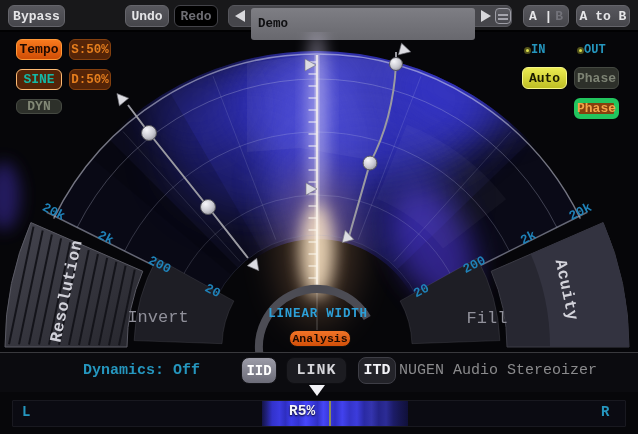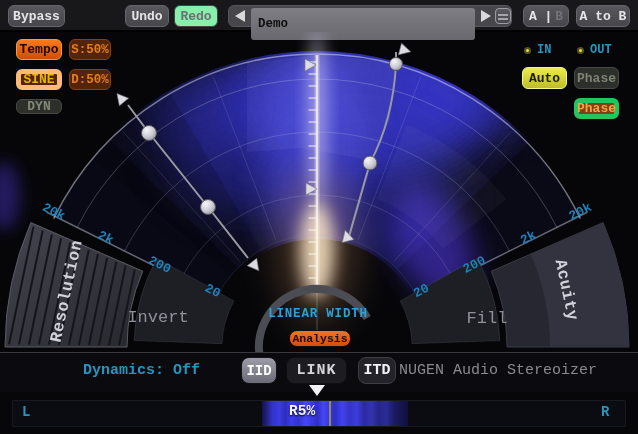--- a/index.html
+++ b/index.html
@@ -7,21 +7,21 @@
        font-family:Liberation Mono, monospace;-webkit-font-smoothing:antialiased;}
   #app *{box-sizing:border-box;}
 
   
   #topbar{position:absolute;left:0;top:0;width:638px;height:32px;background:#18181a;border-bottom:2px solid #010102;}
   .tbtn{position:absolute;top:5px;height:22px;display:flex;align-items:center;justify-content:center;
         background:linear-gradient(#57575d,#46464b);border:1px solid #65656b;border-radius:6px;
         color:#e6e6e8;font-size:13px;font-weight:bold;cursor:default;}
   #btn-bypass{left:8px;width:57px;}
   #btn-undo{left:125px;width:44px;}
-  #btn-redo{left:174px;width:44px;background:#86efac;border-color:#434349;color:#6e6e74;}
+  #btn-redo{left:174px;width:44px;background:#000000;border-color:#434349;color:#6e6e74;}
   #preset{position:absolute;left:228px;top:5px;width:284px;height:22px;background:#46464b;
           border:1px solid #56565c;border-radius:6px;}
   .tri-l{width:0;height:0;border-top:6px solid transparent;border-bottom:6px solid transparent;border-right:10px solid #d8d8dc;}
   .tri-r{width:0;height:0;border-top:6px solid transparent;border-bottom:6px solid transparent;border-left:10px solid #d8d8dc;}
   #preset-prev{position:absolute;left:6px;top:4px;}
   #preset-field{position:absolute;left:22px;top:2px;width:224px;height:32px;border-radius:3px;
                 background:linear-gradient(#7e7e84,#68686e);color:#0f0f11;font-size:12.5px;font-weight:bold;
                 display:flex;align-items:center;padding-left:7px;}
   #preset-next{position:absolute;left:252px;top:4px;}
   #preset-menu{position:absolute;left:266px;top:2px;width:16px;height:16px;border-radius:4px;
@@ -31,24 +31,24 @@
   #btn-ab{left:523px;width:46px;gap:0;}
   #btn-ab .dim{color:#73737a;margin-left:3px;}
   #btn-atob{left:576px;width:54px;}
 
   
   .pbtn{position:absolute;display:flex;align-items:center;justify-content:center;border-radius:6px;
         font-weight:bold;font-size:13px;}
   #btn-tempo{left:16px;top:39px;width:46px;height:21px;background:linear-gradient(#f87a1e,#d04d05);
              border:1px solid #ff9838;color:#200a00;}
   #btn-s50{left:69px;top:39px;width:42px;height:21px;background:#542408;border:1px solid #84400f;color:#e57e1e;font-size:12.5px;}
-  #btn-sine{left:16px;top:69px;width:46px;height:21px;background:#542408;border:5px solid #fdba74;color:#eab308;}
+  #btn-sine{left:16px;top:69px;width:46px;height:21px;background:#542408;border:1px solid #fdba74;color:#14b8a6;}
   #btn-d50{left:69px;top:69px;width:42px;height:21px;background:#542408;border:1px solid #84400f;color:#e57e1e;font-size:12.5px;}
   #btn-dyn{left:16px;top:99px;width:46px;height:15px;background:#2d302a;border:1px solid #454942;color:#828876;}
-  .ledrow{position:absolute;display:flex;align-items:center;gap:6px;}
+  .ledrow{position:absolute;display:flex;align-items:center;}
   .led{width:7px;height:7px;border-radius:50%;background:#dde04e;border:2px solid #54541c;}
   .ledlab{color:#2596be;font-size:12px;font-weight:bold;}
   #in-row{left:524px;top:43px;}
   #out-row{left:577px;top:43px;}
   #btn-auto{left:522px;top:67px;width:45px;height:22px;background:linear-gradient(#ecec52,#bebe24);
             border:1px solid #f6f688;color:#1c1c00;}
   #btn-mono{left:574px;top:67px;width:45px;height:22px;background:#2d302a;border:1px solid #454942;color:#7d8374;}
   #btn-phase{left:574px;top:98px;width:45px;height:21px;background:#86400e;border:5px solid #22c55e;color:#f4a448;}
 
   

